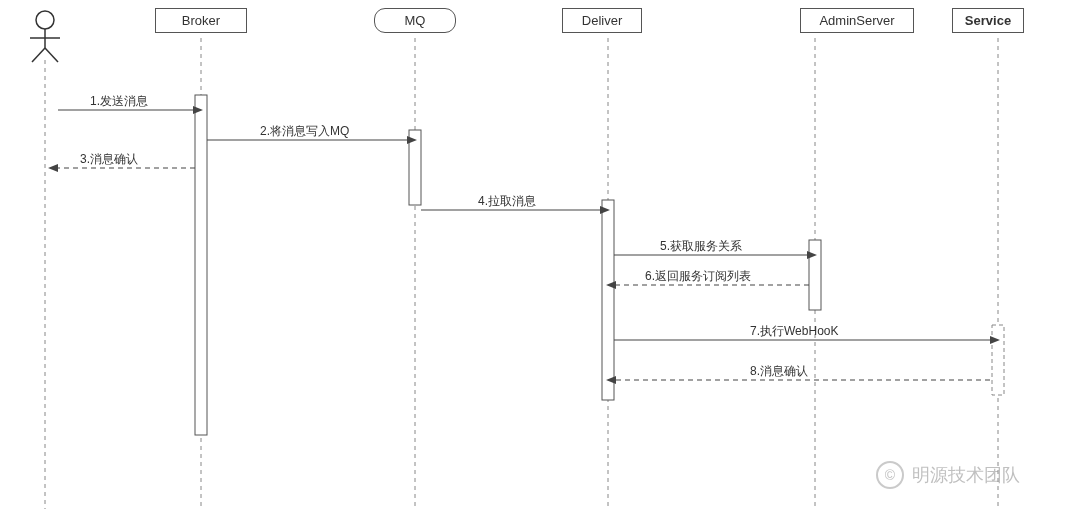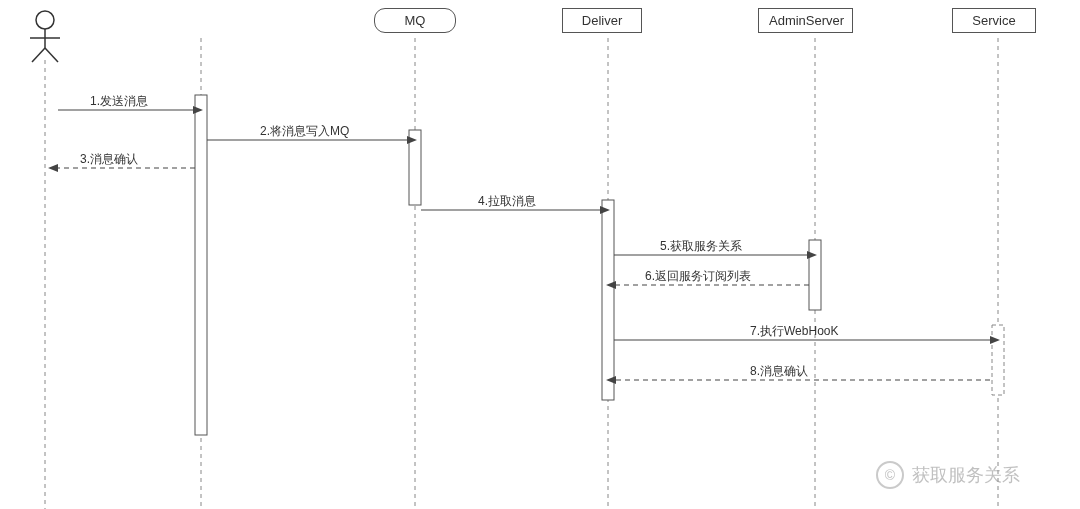--- a/index.html
+++ b/index.html
@@ -79,30 +79,33 @@
       <line x1="25" y1="21" x2="25" y2="40" stroke="#333" stroke-width="1.5"></line>
 
       <line x1="10" y1="30" x2="40" y2="30" stroke="#333" stroke-width="1.5"></line>
 
       <line x1="25" y1="40" x2="12" y2="54" stroke="#333" stroke-width="1.5"></line>
 
       <line x1="25" y1="40" x2="38" y2="54" stroke="#333" stroke-width="1.5"></line>
     </svg>
   </div>
 
+  <div class="lifeline-box" style="left:155px; top:8px; width:92px;">
+    <span>Broker</span>
+  </div>
   <div class="lifeline-box" style="left:374px; top:8px; width:82px;border-radius:11px;">
     <span>MQ</span>
   </div>
   <div class="lifeline-box" style="left:562px; top:8px; width:80px;">
     <span>Deliver</span>
   </div>
-  <div class="lifeline-box" style="left:758px; top:8px; width:95px;">
+  <div class="lifeline-box" style="left:800px; top:8px; width:114px;">
     <span>AdminServer</span>
   </div>
-  <div class="lifeline-box" style="left:952px; top:8px; width:84px;">
+  <div class="lifeline-box" style="left:952px; top:8px; width:72px;font-weight:bold;">
     <span>Service</span>
   </div>
 
   <svg class="arrows">
 
     <line x1="45" y1="60" x2="45" y2="509" stroke="#888" stroke-width="1" stroke-dasharray="4,4"></line>
 
     <line x1="201" y1="38" x2="201" y2="509" stroke="#888" stroke-width="1" stroke-dasharray="4,4"></line>
 
     <line x1="415" y1="38" x2="415" y2="509" stroke="#888" stroke-width="1" stroke-dasharray="4,4"></line>
@@ -152,16 +155,16 @@
     <text x="750" y="335" font-size="12" fill="#333">7.执行WebHooK</text>
 
     <line x1="990" y1="380" x2="616" y2="380" stroke="#444" stroke-width="1.2" stroke-dasharray="5,4"></line>
     <polygon points="616,376 606,380 616,384" fill="#444"></polygon>
     <text x="750" y="375" font-size="12" fill="#333">8.消息确认</text>
 
   </svg>
 
   <div class="watermark">
     <div class="watermark-icon">©</div>
-    <span>获取服务关系</span>
+    <span>明源技术团队</span>
   </div>
 
 </div>
 
 </body></html>

